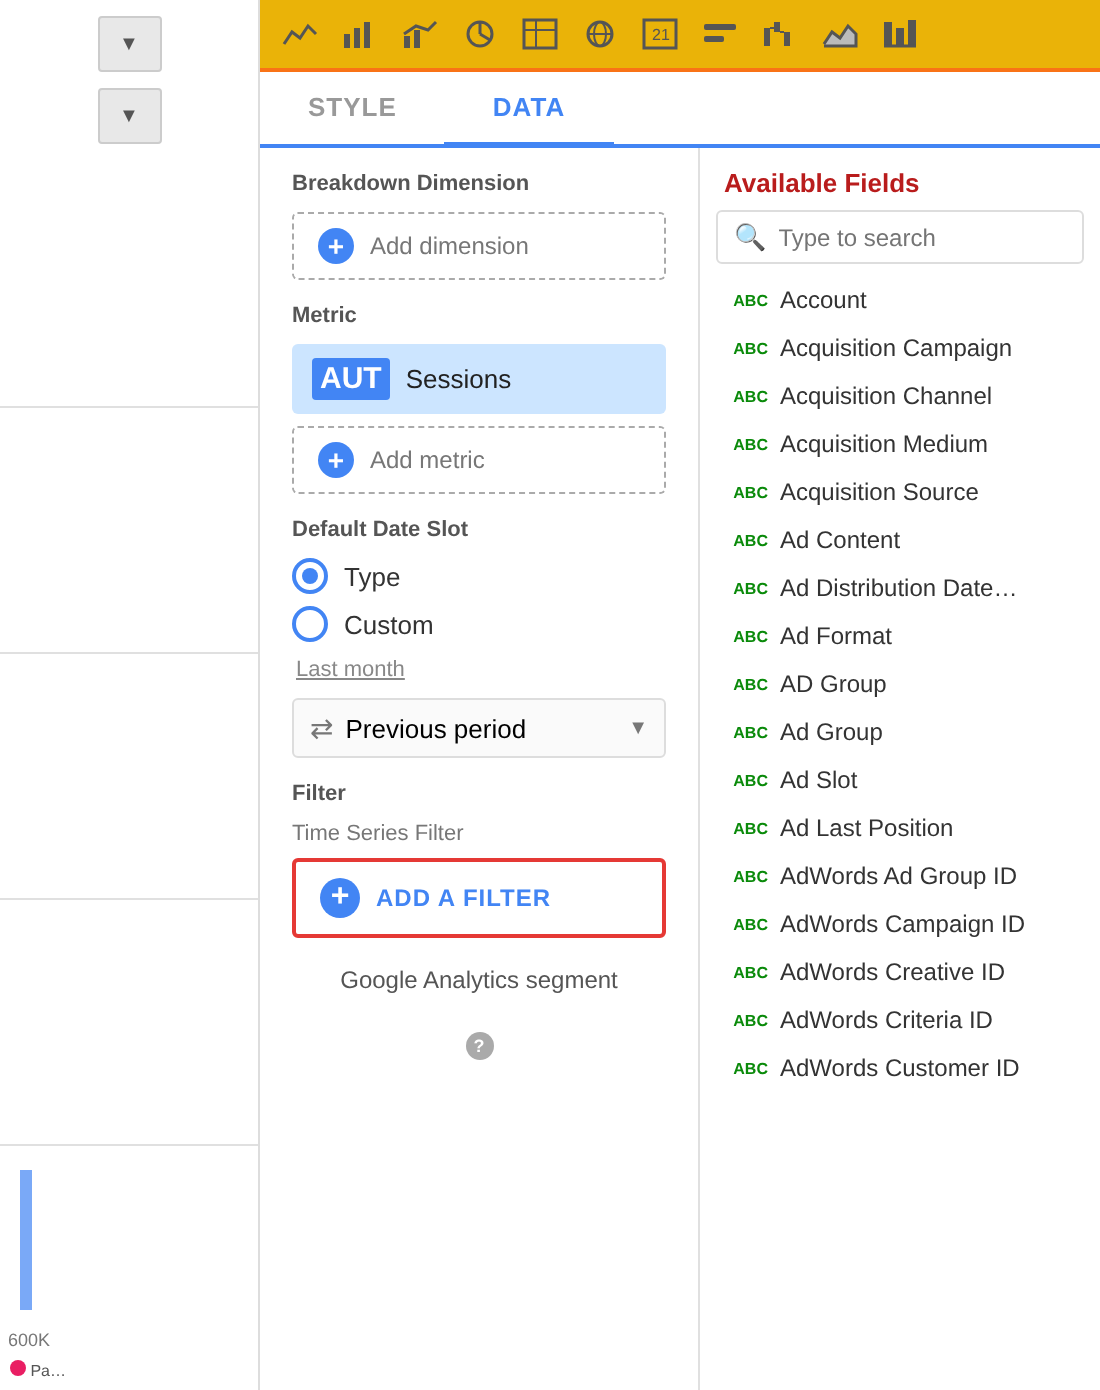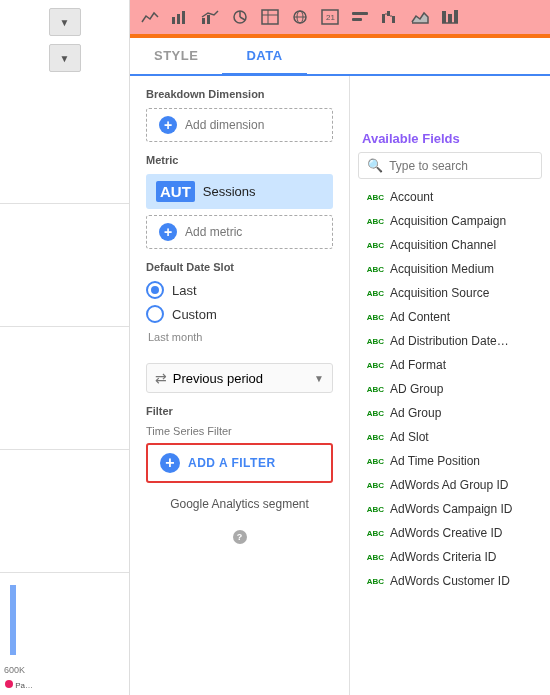--- a/index.html
+++ b/index.html
@@ -50,22 +50,22 @@
     
     .main-panel {
       width: 420px;
       background: #fff;
       display: flex;
       flex-direction: column;
     }
 
     
     .toolbar {
-      background: #fca5a5;
-      border-bottom: 4px solid #f97316;
+      background: #eab308;
+      border-bottom: 2px solid #f97316;
       padding: 6px 8px;
       display: flex;
       align-items: center;
       gap: 6px;
     }
 
     .toolbar-icon {
       width: 24px;
       height: 22px;
       display: flex;
@@ -215,22 +215,23 @@
     }
 
     .radio-label {
       font-size: 13px;
       color: #333;
     }
 
     .sub-label {
       font-size: 11px;
       color: #888;
-      margin-bottom: 20px;
+      margin-bottom: 8px;
       margin-left: 2px;
+      text-decoration: underline;
     }
 
     
     .dropdown-row {
       display: flex;
       align-items: center;
       gap: 6px;
       border: 1px solid #ddd;
       border-radius: 3px;
       padding: 6px 8px;
@@ -320,25 +321,24 @@
 
     
     .fields-panel {
       flex: 1;
       display: flex;
       flex-direction: column;
       overflow: hidden;
     }
 
     .fields-header {
-      padding: 28px 12px 6px;
+      padding: 10px 12px 6px;
       font-size: 13px;
       font-weight: bold;
-      color: #8b5cf6;
-      margin-top: 27px;
+      color: #b91c1c;
     }
 
     .search-box {
       margin: 0 8px 6px;
       border: 1px solid #ddd;
       border-radius: 3px;
       padding: 5px 8px;
       display: flex;
       align-items: center;
       gap: 6px;
@@ -520,21 +520,21 @@
       </div>
       <button class="add-btn">
         <span class="plus-circle">+</span>
         <span>Add metric</span>
       </button>
 
       <div class="section-label">Default Date Slot</div>
       <div class="radio-group">
         <div class="radio-item">
           <div class="radio-circle filled"></div>
-          <span class="radio-label">Last</span>
+          <span class="radio-label">Type</span>
         </div>
         <div class="radio-item">
           <div class="radio-circle"></div>
           <span class="radio-label">Custom</span>
         </div>
       </div>
 
       <div class="sub-label">Last month</div>
 
       <div class="dropdown-row">
@@ -607,21 +607,21 @@
           <div class="field-item">
       <span class="field-type-badge">ABC</span>
       <span class="field-name">Ad Group</span>
     </div>
           <div class="field-item">
       <span class="field-type-badge">ABC</span>
       <span class="field-name">Ad Slot</span>
     </div>
           <div class="field-item">
       <span class="field-type-badge">ABC</span>
-      <span class="field-name">Ad Time Position</span>
+      <span class="field-name">Ad Last Position</span>
     </div>
           <div class="field-item">
       <span class="field-type-badge">ABC</span>
       <span class="field-name">AdWords Ad Group ID</span>
     </div>
           <div class="field-item">
       <span class="field-type-badge">ABC</span>
       <span class="field-name">AdWords Campaign ID</span>
     </div>
           <div class="field-item">

